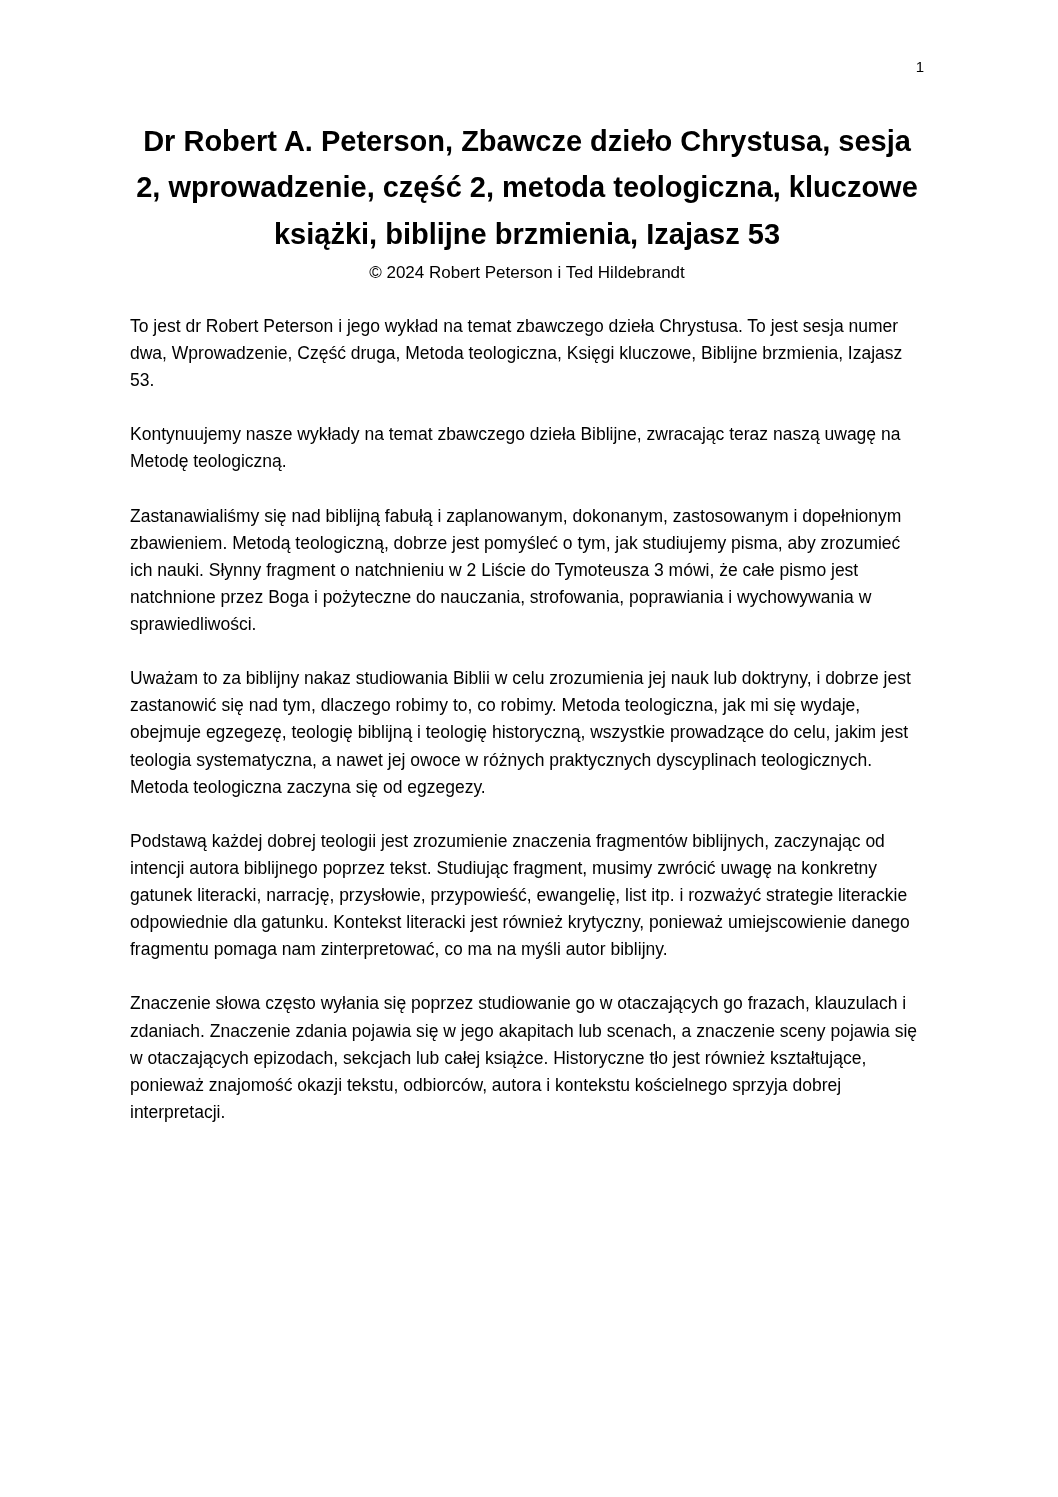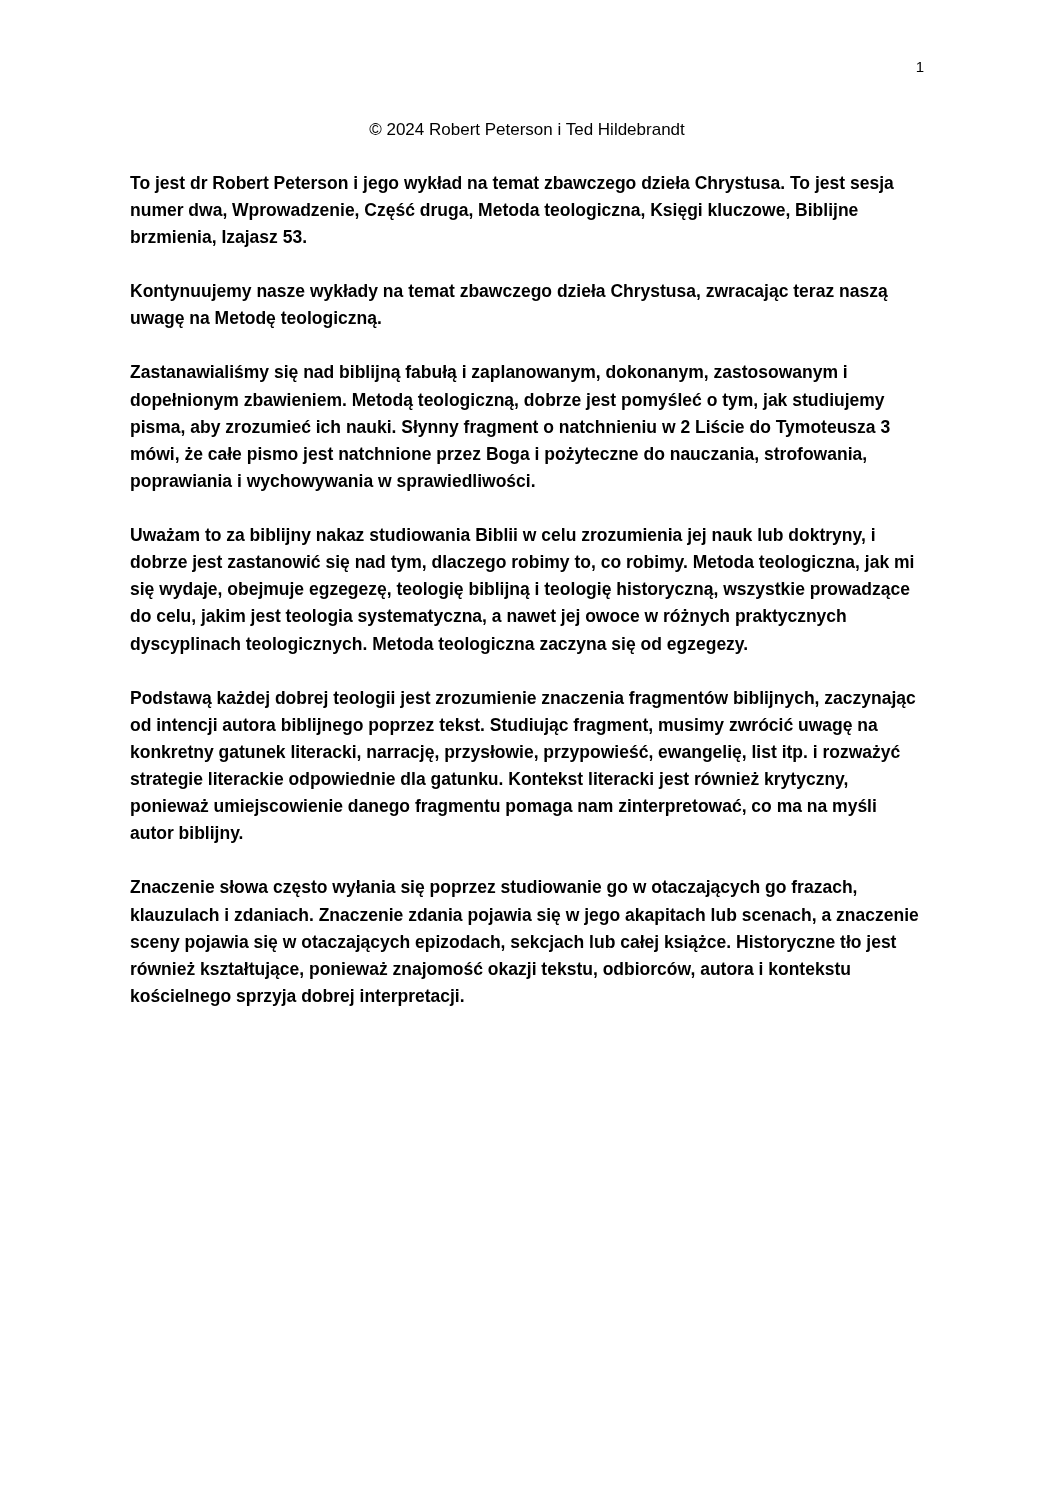--- a/index.html
+++ b/index.html
@@ -36,35 +36,35 @@
     text-align: center;
     font-size: 17px;
     line-height: 1.4;
     margin: 2px 0 28px 0;
   }
   .doc-body p {
     font-size: 17.5px;
     line-height: 1.55;
     margin: 0 0 27px 0;
     text-align: left;
-    font-weight: bold;
   }
 </style>
 </head>
 <body>
 
 <div class="page">
 
   <div class="page-number">1</div>
 
+  <h1 class="doc-title">Dr Robert A. Peterson, Zbawcze dzieło Chrystusa, sesja 2, wprowadzenie, część 2, metoda teologiczna, kluczowe książki, biblijne brzmienia, Izajasz 53</h1>
 
   <div class="doc-copyright">© 2024 Robert Peterson i Ted Hildebrandt</div>
 
   <div class="doc-body">
     <p>To jest dr Robert Peterson i jego wykład na temat zbawczego dzieła Chrystusa. To jest sesja numer dwa, Wprowadzenie, Część druga, Metoda teologiczna, Księgi kluczowe, Biblijne brzmienia, Izajasz 53.</p>
-    <p>Kontynuujemy nasze wykłady na temat zbawczego dzieła Chrystusa, zwracając teraz naszą uwagę na Metodę teologiczną.</p>
+    <p>Kontynuujemy nasze wykłady na temat zbawczego dzieła Biblijne, zwracając teraz naszą uwagę na Metodę teologiczną.</p>
     <p>Zastanawialiśmy się nad biblijną fabułą i zaplanowanym, dokonanym, zastosowanym i dopełnionym zbawieniem. Metodą teologiczną, dobrze jest pomyśleć o tym, jak studiujemy pisma, aby zrozumieć ich nauki. Słynny fragment o natchnieniu w 2 Liście do Tymoteusza 3 mówi, że całe pismo jest natchnione przez Boga i pożyteczne do nauczania, strofowania, poprawiania i wychowywania w sprawiedliwości.</p>
     <p>Uważam to za biblijny nakaz studiowania Biblii w celu zrozumienia jej nauk lub doktryny, i dobrze jest zastanowić się nad tym, dlaczego robimy to, co robimy. Metoda teologiczna, jak mi się wydaje, obejmuje egzegezę, teologię biblijną i teologię historyczną, wszystkie prowadzące do celu, jakim jest teologia systematyczna, a nawet jej owoce w różnych praktycznych dyscyplinach teologicznych. Metoda teologiczna zaczyna się od egzegezy.</p>
     <p>Podstawą każdej dobrej teologii jest zrozumienie znaczenia fragmentów biblijnych, zaczynając od intencji autora biblijnego poprzez tekst. Studiując fragment, musimy zwrócić uwagę na konkretny gatunek literacki, narrację, przysłowie, przypowieść, ewangelię, list itp. i rozważyć strategie literackie odpowiednie dla gatunku. Kontekst literacki jest również krytyczny, ponieważ umiejscowienie danego fragmentu pomaga nam zinterpretować, co ma na myśli autor biblijny.</p>
     <p>Znaczenie słowa często wyłania się poprzez studiowanie go w otaczających go frazach, klauzulach i zdaniach. Znaczenie zdania pojawia się w jego akapitach lub scenach, a znaczenie sceny pojawia się w otaczających epizodach, sekcjach lub całej książce. Historyczne tło jest również kształtujące, ponieważ znajomość okazji tekstu, odbiorców, autora i kontekstu kościelnego sprzyja dobrej interpretacji.</p>
   </div>
 
 </div>
 
 </body></html>

